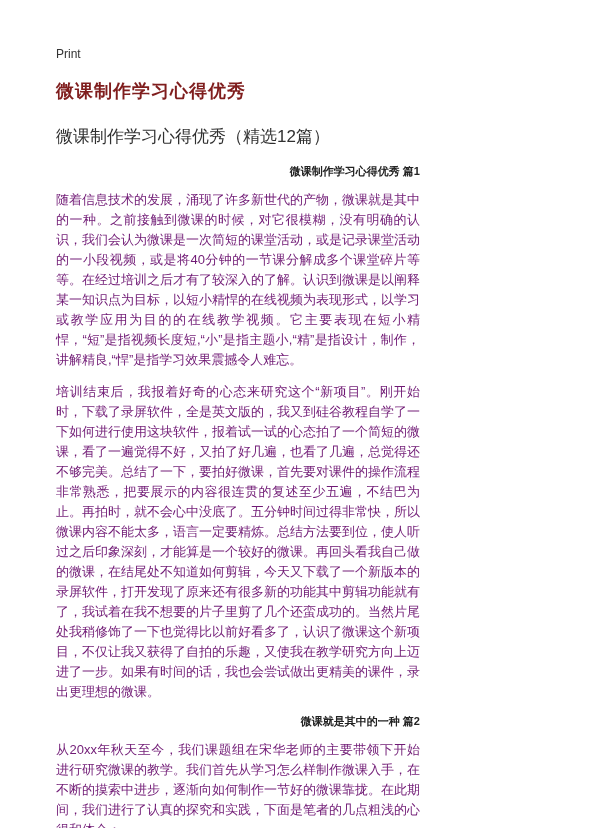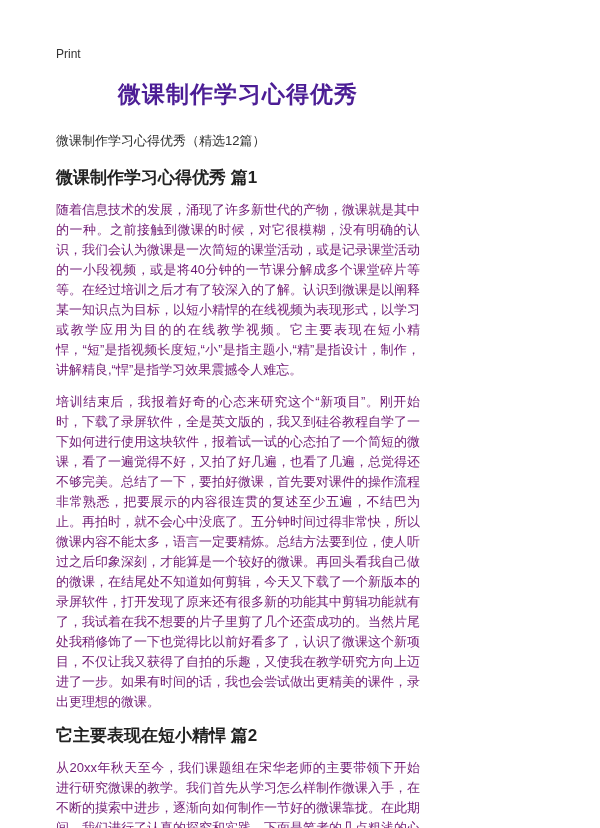--- a/index.html
+++ b/index.html
@@ -19,37 +19,38 @@
     overflow: hidden;
   }
   .print-label {
     font-size: 12px;
     color: #333333;
     margin-bottom: 14px;
     display: inline-block;
     cursor: pointer;
   }
   .doc-title {
-    font-size: 23px;
+    font-size: 18px;
     font-weight: bold;
-    color: #4c1d95;
-    text-align: center;
+    color: #7f1d1d;
+    text-align: left;
     margin: 4px 0 22px 0;
     letter-spacing: 1px;
   }
   .subtitle {
-    font-size: 13px;
+    font-size: 17px;
     color: #303030;
     margin-bottom: 16px;
   }
   .section-heading {
-    font-size: 17px;
+    font-size: 11px;
     font-weight: bold;
     color: #222222;
     margin: 12px 0 11px 0;
+    text-align: right;
   }
   .body-para {
     font-size: 13px;
     line-height: 20px;
     color: #701a75;
     text-align: justify;
     margin-bottom: 12px;
     word-break: break-all;
   }
 </style>
@@ -64,17 +65,17 @@
 
   <p class="subtitle">微课制作学习心得优秀（精选12篇）</p>
 
   <h2 class="section-heading">微课制作学习心得优秀 篇1</h2>
 
   <p class="body-para">随着信息技术的发展，涌现了许多新世代的产物，微课就是其中的一种。之前接触到微课的时候，对它很模糊，没有明确的认识，我们会认为微课是一次简短的课堂活动，或是记录课堂活动的一小段视频，或是将40分钟的一节课分解成多个课堂碎片等等。在经过培训之后才有了较深入的了解。认识到微课是以阐释某一知识点为目标，以短小精悍的在线视频为表现形式，以学习或教学应用为目的的在线教学视频。它主要表现在短小精悍，“短”是指视频长度短,“小”是指主题小,“精”是指设计，制作，讲解精良,“悍”是指学习效果震撼令人难忘。</p>
 
 
   <p class="body-para">培训结束后，我报着好奇的心态来研究这个“新项目”。刚开始时，下载了录屏软件，全是英文版的，我又到硅谷教程自学了一下如何进行使用这块软件，报着试一试的心态拍了一个简短的微课，看了一遍觉得不好，又拍了好几遍，也看了几遍，总觉得还不够完美。总结了一下，要拍好微课，首先要对课件的操作流程非常熟悉，把要展示的内容很连贯的复述至少五遍，不结巴为止。再拍时，就不会心中没底了。五分钟时间过得非常快，所以微课内容不能太多，语言一定要精炼。总结方法要到位，使人听过之后印象深刻，才能算是一个较好的微课。再回头看我自己做的微课，在结尾处不知道如何剪辑，今天又下载了一个新版本的录屏软件，打开发现了原来还有很多新的功能其中剪辑功能就有了，我试着在我不想要的片子里剪了几个还蛮成功的。当然片尾处我稍修饰了一下也觉得比以前好看多了，认识了微课这个新项目，不仅让我又获得了自拍的乐趣，又使我在教学研究方向上迈进了一步。如果有时间的话，我也会尝试做出更精美的课件，录出更理想的微课。</p>
 
-  <h2 class="section-heading">它主要表现在短小精悍 篇2</h2>
+  <h2 class="section-heading">微课就是其中的一种 篇2</h2>
 
   <p class="body-para">从20xx年秋天至今，我们课题组在宋华老师的主要带领下开始进行研究微课的教学。我们首先从学习怎么样制作微课入手，在不断的摸索中进步，逐渐向如何制作一节好的微课靠拢。在此期间，我们进行了认真的探究和实践，下面是笔者的几点粗浅的心得和体会：</p>
 
 </div>
 
 </body></html>

